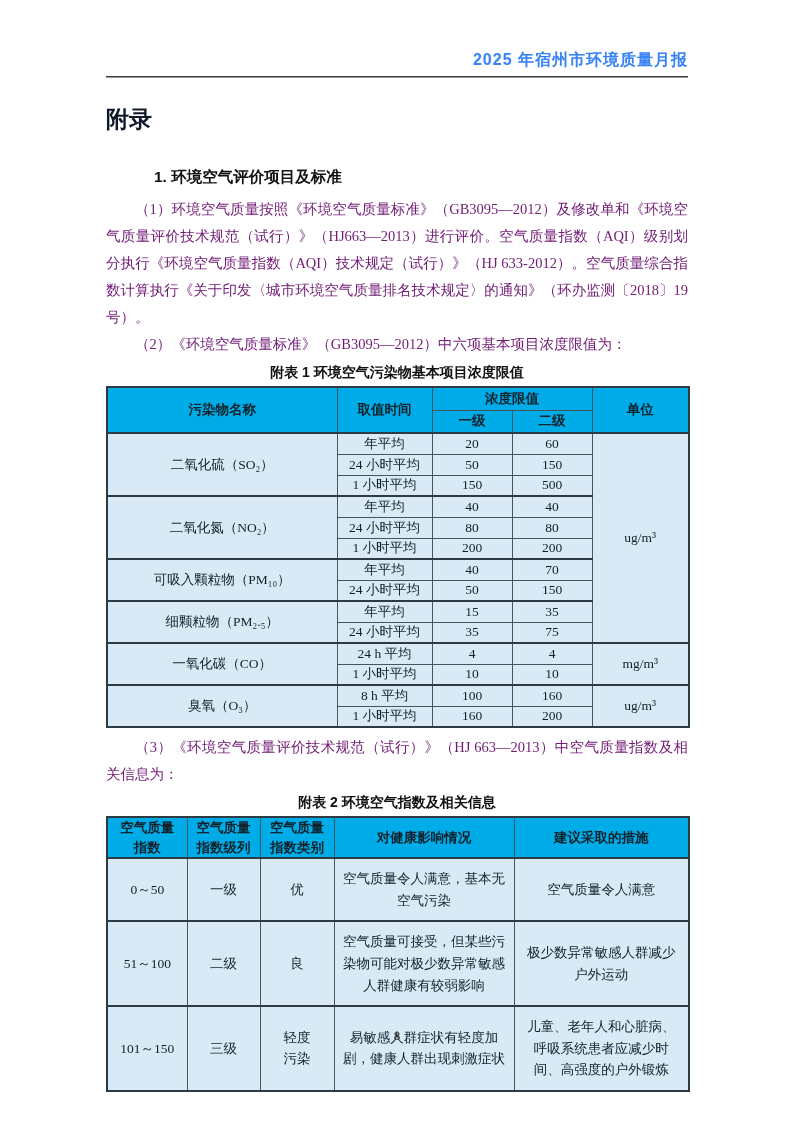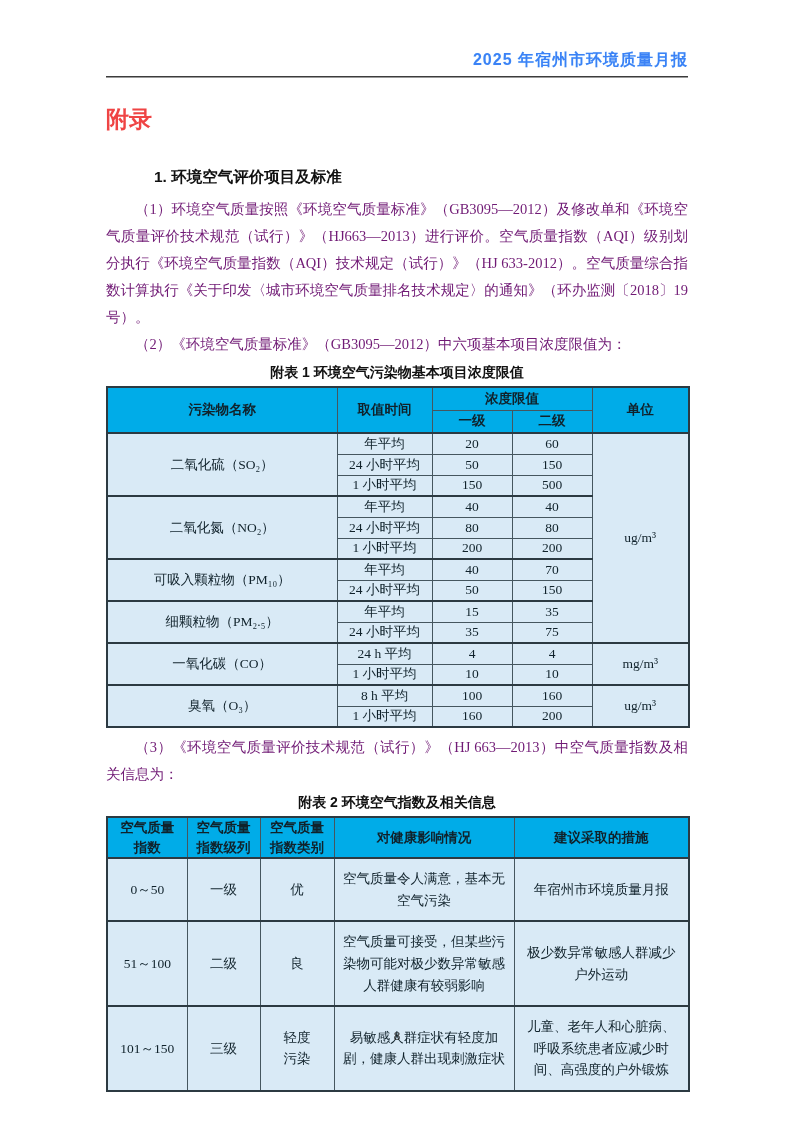--- a/index.html
+++ b/index.html
@@ -23,21 +23,21 @@
     color: #3b82f6; letter-spacing: 1px;
     text-shadow: 0 0 1px #cdeefb;
     margin-top: 10px;
   }
   .hdr-rule { margin-top: 5px; height: 2px; background: #3c3c3c; border-bottom: 1px solid #9a9a9a; }
 
   
   .doc-title {
     margin-top: 26px;
     font-family: "Liberation Sans", sans-serif;
-    font-size: 23px; font-weight: bold; color: #ef4444;
+    font-size: 23px; font-weight: bold; color: #0f172a;
   }
   .sec-heading {
     margin-top: 32px; padding-left: 48px;
     font-family: "Liberation Sans", sans-serif;
     font-size: 15.5px; font-weight: bold; color: #111;
   }
 
   
   .para {
     margin-top: 8px;
@@ -233,21 +233,21 @@
           <th>对健康影响情况</th>
           <th>建议采取的措施</th>
         </tr>
       </thead>
       <tbody>
         <tr class="sep">
           <td>0～50</td>
           <td>一级</td>
           <td>优</td>
           <td>空气质量令人满意，基本无空气污染</td>
-          <td>年宿州市环境质量月报</td>
+          <td>空气质量令人满意</td>
         </tr>
         <tr class="sep">
           <td>51～100</td>
           <td>二级</td>
           <td>良</td>
           <td>空气质量可接受，但某些污染物可能对极少数异常敏感人群健康有较弱影响</td>
           <td>极少数异常敏感人群减少户外运动</td>
         </tr>
         <tr class="sep">
           <td>101～150</td>

